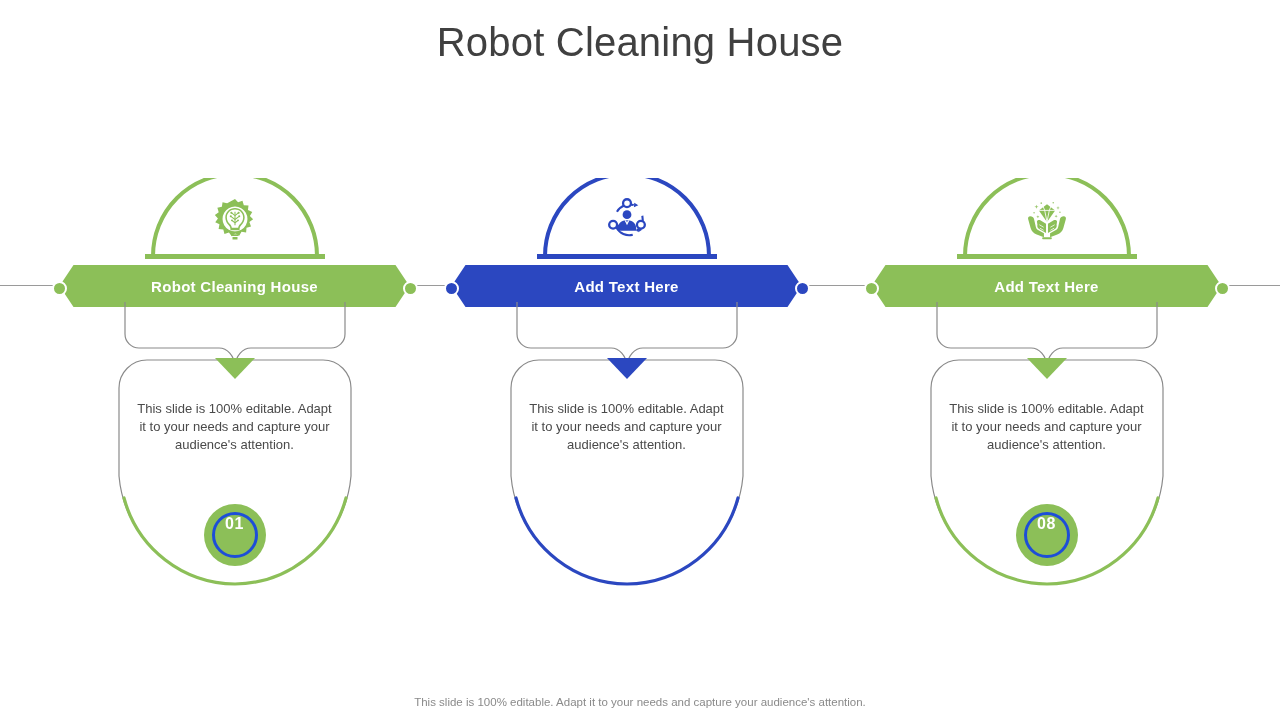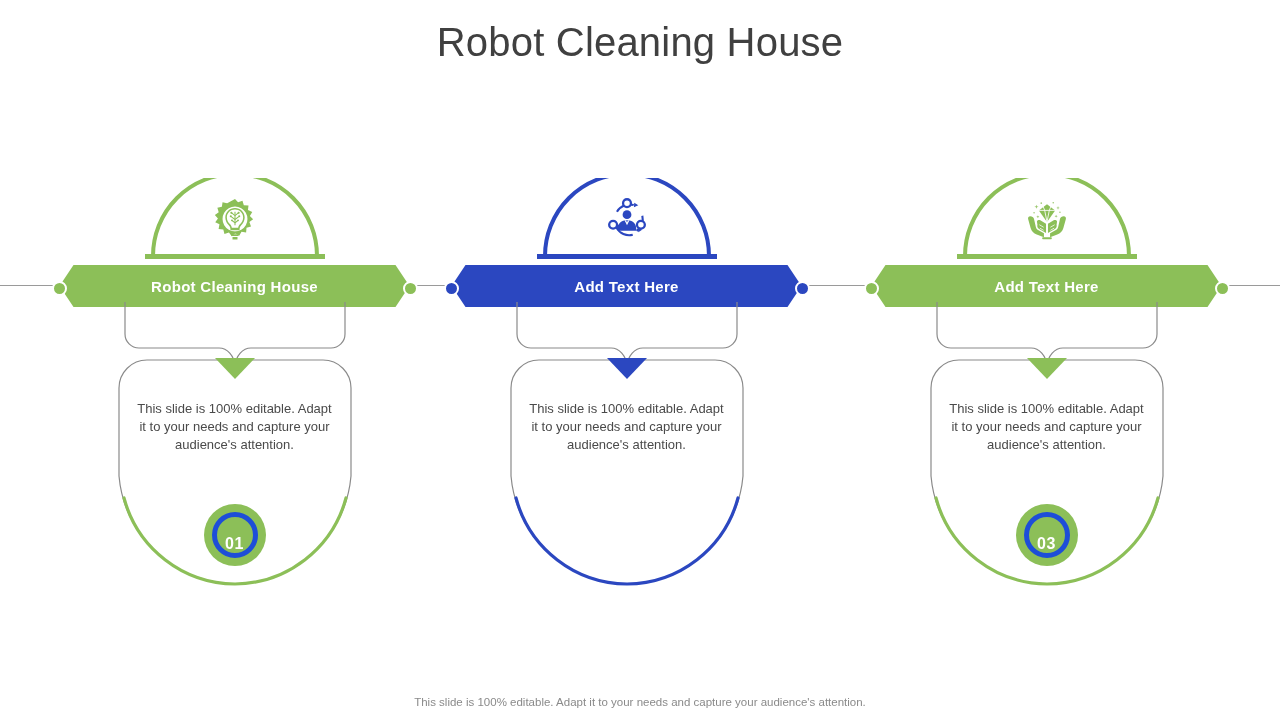--- a/index.html
+++ b/index.html
@@ -171,23 +171,23 @@
     height: 62px;
     border-radius: 50%;
     display: flex;
     align-items: center;
     justify-content: center;
   }
   .badge-inner {
     width: 46px;
     height: 46px;
     border-radius: 50%;
-    border: 5px solid #1d4ed8;
+    border: 3px solid #1d4ed8;
     display: flex;
-    align-items: flex-end;
+    align-items: flex-start;
     justify-content: center;
     box-sizing: border-box;
   }
   .badge-num {
     color: #ffffff;
     font-size: 16px;
     font-weight: bold;
     letter-spacing: 0.5px;
   }
 
@@ -395,21 +395,21 @@
         <path d="M7 140 A116 116 0 0 0 118 226 A116 116 0 0 0 229 140" fill="none" stroke="#8CBF58" stroke-width="3.2" stroke-linecap="round"></path>
       </svg>
       <div class="card-arrow">
         <svg viewBox="0 0 40 22">
             <path d="M0 0 L40 0 L20 21 Z" fill="#8CBF58"></path>
           </svg>
       </div>
       <div class="card-text">This slide is 100% editable. Adapt it to your needs and capture your audience's attention.</div>
       <div class="badge" style="background:#8CBF58;">
         <div class="badge-inner" style="background:#8CBF58;">
-          <span class="badge-num">03</span>
+          <span class="badge-num">08</span>
         </div>
       </div>
     </div>
   </div>
 
 </div>
 
 <div class="footer">This slide is 100% editable. Adapt it to your needs and capture your audience's attention.</div>
 
 </body></html>

